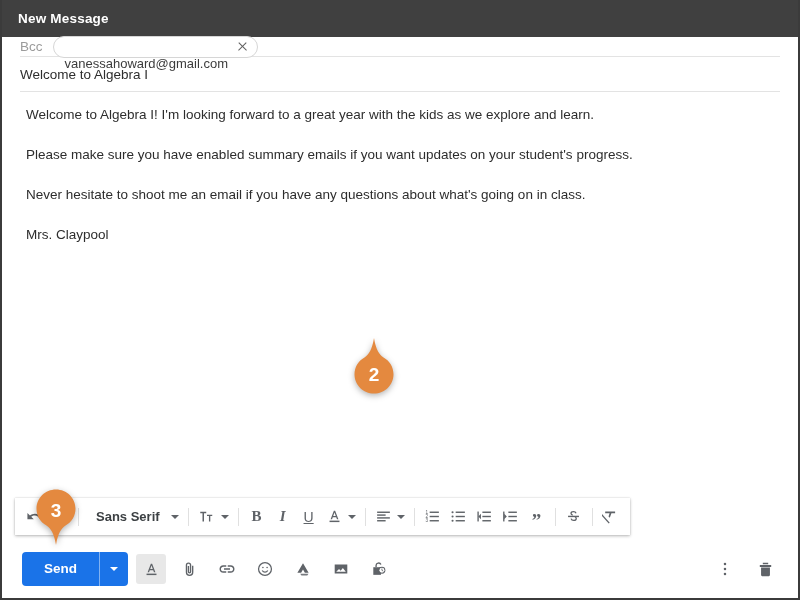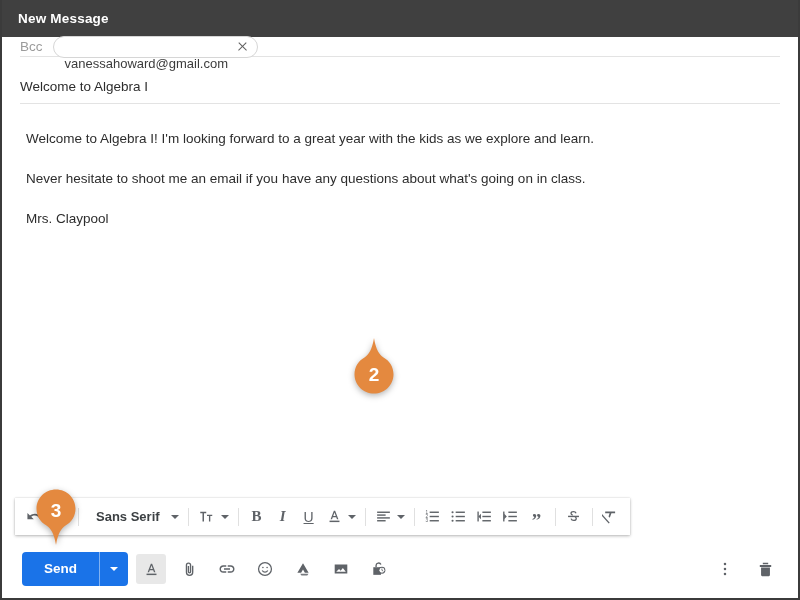--- a/index.html
+++ b/index.html
@@ -75,21 +75,21 @@
     position: absolute;
     left: 0; top: 5px;
     width: 11px; height: 1.4px;
     background: #5f5f5f;
   }
   .chip .x::before { transform: rotate(45deg); }
   .chip .x::after  { transform: rotate(-45deg); }
 
   
   #subject {
-    margin: 12px 18px;
+    margin: 0 18px;
     height: 35px;
     display: flex;
     align-items: center;
     border-bottom: 1px solid #e3e3e3;
     font-size: 13.5px;
     color: #2d2d2d;
   }
 
   
   #body {
@@ -242,20 +242,21 @@
     </span>
 
   </div>
 
   <div id="subject">
     <span>Welcome to Algebra I</span>
   </div>
 
   <div id="body">
     <p>Welcome to Algebra I! I'm looking forward to a great year with the kids as we explore and learn.</p>
+    <p>Please make sure you have enabled summary emails if you want updates on your student's progress.</p>
     <p>Never hesitate to shoot me an email if you have any questions about what's going on in class.</p>
     <p>Mrs. Claypool</p>
   </div>
 
   <div id="format-toolbar">
 
     <div class="tb-btn">
       <svg width="17" height="17" viewBox="0 0 24 24" fill="currentColor">
         <path d="M12.5 8c-2.65 0-5.05.99-6.9 2.6L2 7v9h9l-3.62-3.62C8.85 11.21 10.6 10.5 12.5 10.5c3.04 0 5.64 1.98 6.54 4.73l2.36-.78C20.26 10.72 16.71 8 12.5 8z"></path>
       </svg>

